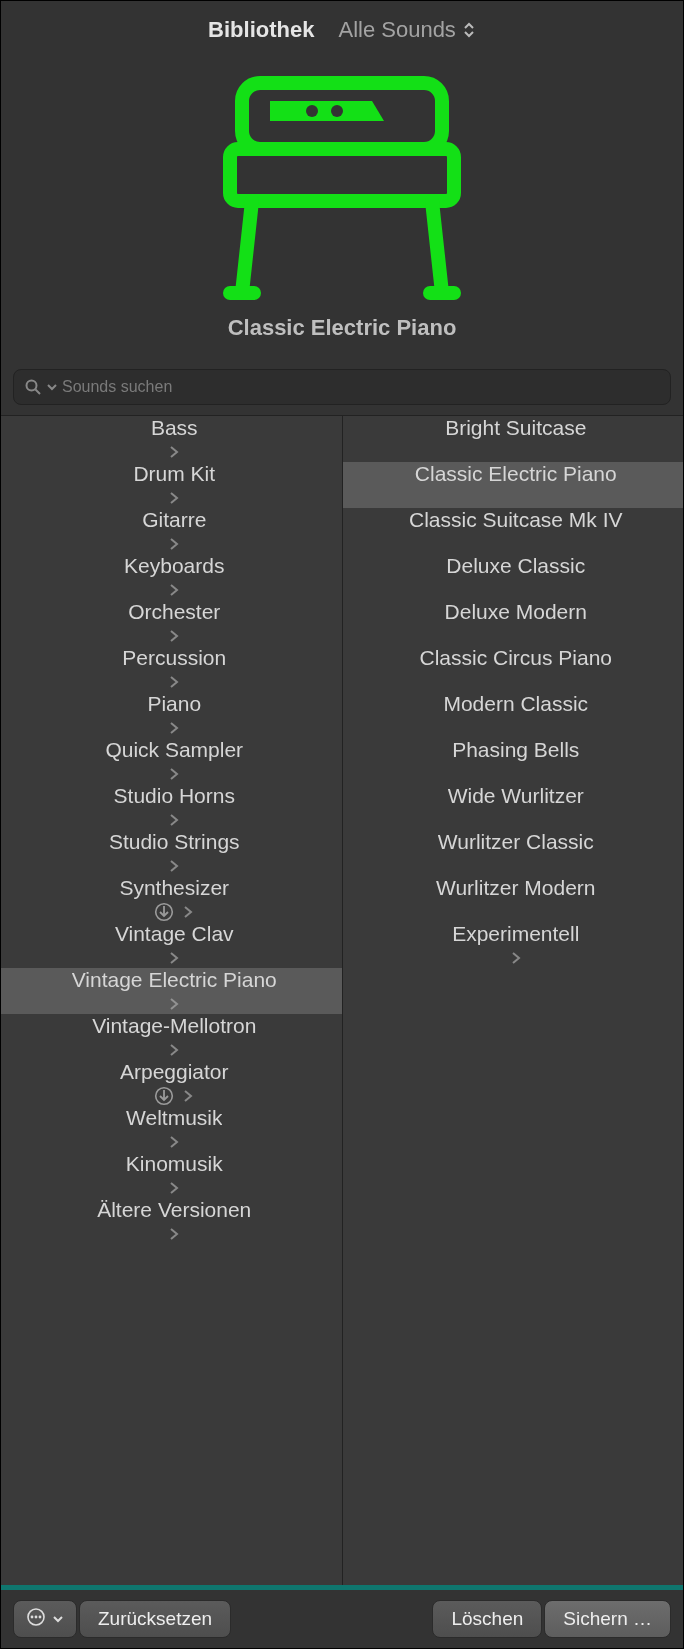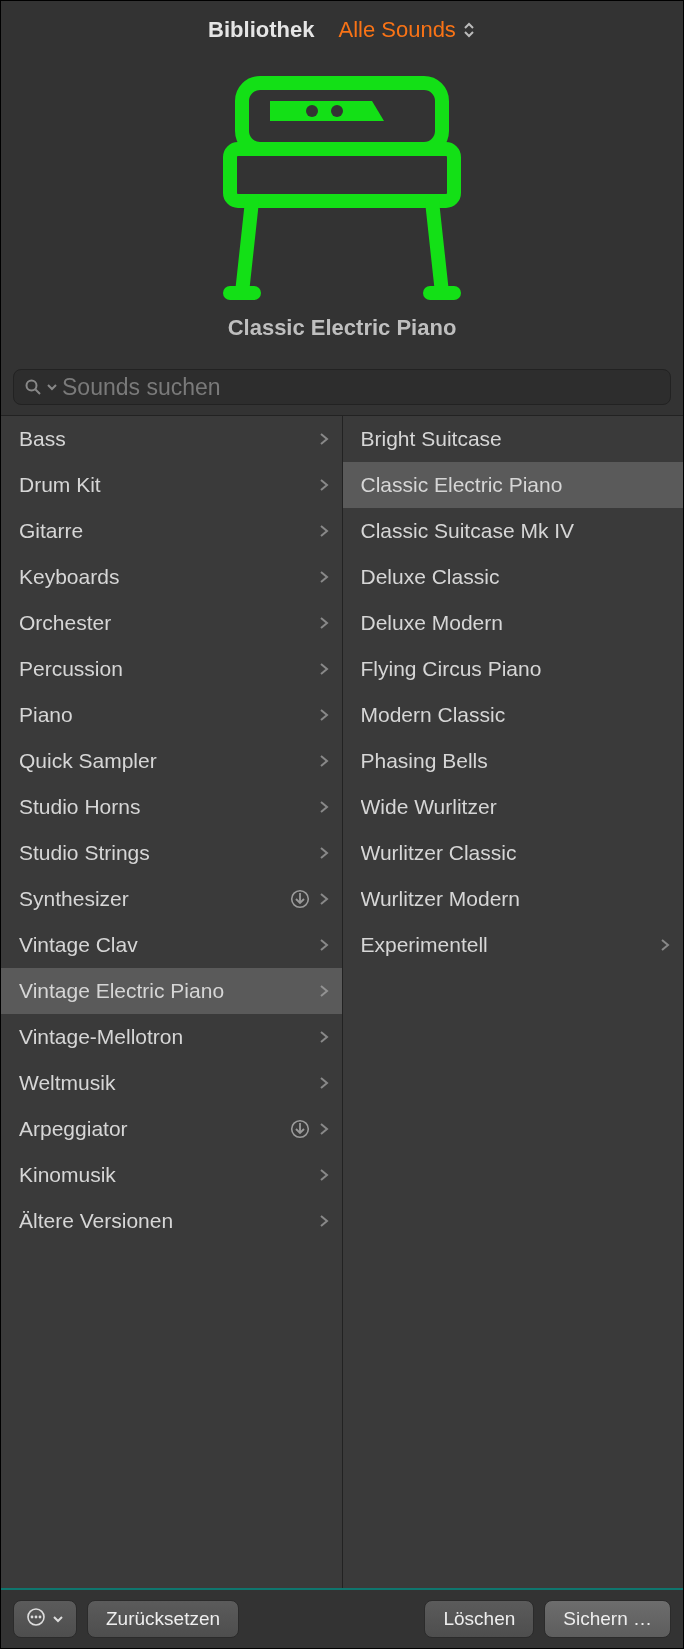--- a/index.html
+++ b/index.html
@@ -31,21 +31,21 @@
   .header-title {
     font-size: 22px;
     font-weight: 600;
     color: #e5e5e5;
   }
   .header-dropdown {
     display: flex;
     align-items: center;
     gap: 6px;
     font-size: 22px;
-    color: #f97316;
+    color: #a3a3a3;
     cursor: pointer;
   }
   .updown-icon {
     width: 14px; height: 18px;
     display: inline-block;
   }
   .updown-icon svg { display:block; }
 
   
   .instrument-area {
@@ -77,21 +77,21 @@
     gap: 4px;
   }
   .search-icon svg { display:block; }
   .search-caret svg { display:block; }
   .search-input {
     flex: 1;
     background: transparent;
     border: none;
     outline: none;
     color: #ccc;
-    font-size: 23px;
+    font-size: 16px;
   }
   .search-input::placeholder { color: #7a7a7a; }
 
   
   .columns {
     flex: 1;
     display: flex;
     min-height: 0;
     background: #3a3a3a;
     border-top: 1px solid #222;
@@ -102,36 +102,37 @@
   }
   .col-left { border-right: 1px solid #222; }
   .row {
     display: flex;
     align-items: center;
     height: 46px;
     padding: 0 12px 0 18px;
     font-size: 21px;
     color: #d6d6d6;
     cursor: pointer;
+    flex-direction: column;
   }
   .row.selected { background: #5a5a5a; }
   .row-label { flex: 1; white-space: nowrap; overflow: hidden; text-overflow: ellipsis; }
   .row-icons { display: flex; align-items: center; gap: 8px; }
   .dl-icon svg, .chev-icon svg { display:block; }
   .chev-icon { opacity: 0.7; }
   .dl-icon { opacity: 0.75; }
 
   
   .footer {
     display: flex;
     align-items: center;
-    gap: 10px;
+    gap: 2px;
     padding: 10px 12px;
     background: #333;
-    border-top: 2px solid #0f766e;
+    border-top: 5px solid #0f766e;
   }
   .btn {
     background: #555;
     background: linear-gradient(#5b5b5b,#4e4e4e);
     border: 1px solid #2b2b2b;
     border-radius: 8px;
     color: #eee;
     font-size: 19px;
     font-weight: 500;
     height: 38px;
@@ -349,47 +350,47 @@
           <span class="row-label">Vintage-Mellotron</span>
           <span class="row-icons">
             <span class="chev-icon">
               <svg width="12" height="20" viewBox="0 0 12 20">
                 <path d="M3 5 L9 10 L3 15" fill="none" stroke="#aaa" stroke-width="2"></path>
               </svg>
             </span>
           </span>
         </div>
         <div class="row">
-          <span class="row-label">Weltmusik</span>
-          <span class="row-icons">
-            <span class="chev-icon">
-              <svg width="12" height="20" viewBox="0 0 12 20">
-                <path d="M3 5 L9 10 L3 15" fill="none" stroke="#aaa" stroke-width="2"></path>
-              </svg>
-            </span>
-          </span>
-        </div>
-        <div class="row">
           <span class="row-label">Arpeggiator</span>
           <span class="row-icons">
             <span class="dl-icon">
               <svg width="20" height="20" viewBox="0 0 20 20">
                 <circle cx="10" cy="10" r="8.3" fill="none" stroke="#bbb" stroke-width="1.6"></circle>
                 <path d="M10 4 L10 13" stroke="#bbb" stroke-width="1.8" fill="none"></path>
                 <path d="M6 10 L10 14 L14 10" stroke="#bbb" stroke-width="1.8" fill="none"></path>
               </svg>
             </span>
             <span class="chev-icon">
               <svg width="12" height="20" viewBox="0 0 12 20">
                 <path d="M3 5 L9 10 L3 15" fill="none" stroke="#aaa" stroke-width="2"></path>
               </svg>
             </span>
           </span>
         </div>
         <div class="row">
+          <span class="row-label">Weltmusik</span>
+          <span class="row-icons">
+            <span class="chev-icon">
+              <svg width="12" height="20" viewBox="0 0 12 20">
+                <path d="M3 5 L9 10 L3 15" fill="none" stroke="#aaa" stroke-width="2"></path>
+              </svg>
+            </span>
+          </span>
+        </div>
+        <div class="row">
           <span class="row-label">Kinomusik</span>
           <span class="row-icons">
             <span class="chev-icon">
               <svg width="12" height="20" viewBox="0 0 12 20">
                 <path d="M3 5 L9 10 L3 15" fill="none" stroke="#aaa" stroke-width="2"></path>
               </svg>
             </span>
           </span>
         </div>
         <div class="row">
@@ -418,21 +419,21 @@
         </div>
         <div class="row">
           <span class="row-label">Deluxe Classic</span>
           <span class="row-icons"></span>
         </div>
         <div class="row">
           <span class="row-label">Deluxe Modern</span>
           <span class="row-icons"></span>
         </div>
         <div class="row">
-          <span class="row-label">Flying Circus Piano</span>
+          <span class="row-label">Classic Circus Piano</span>
           <span class="row-icons"></span>
         </div>
         <div class="row">
           <span class="row-label">Modern Classic</span>
           <span class="row-icons"></span>
         </div>
         <div class="row">
           <span class="row-label">Phasing Bells</span>
           <span class="row-icons"></span>
         </div>

